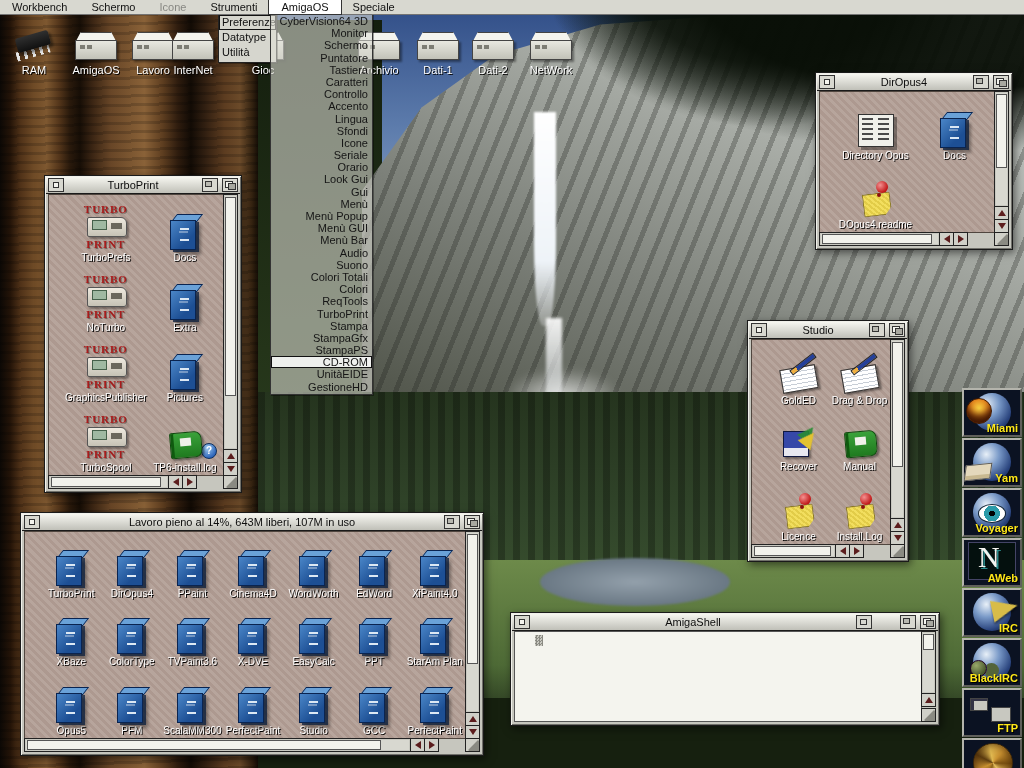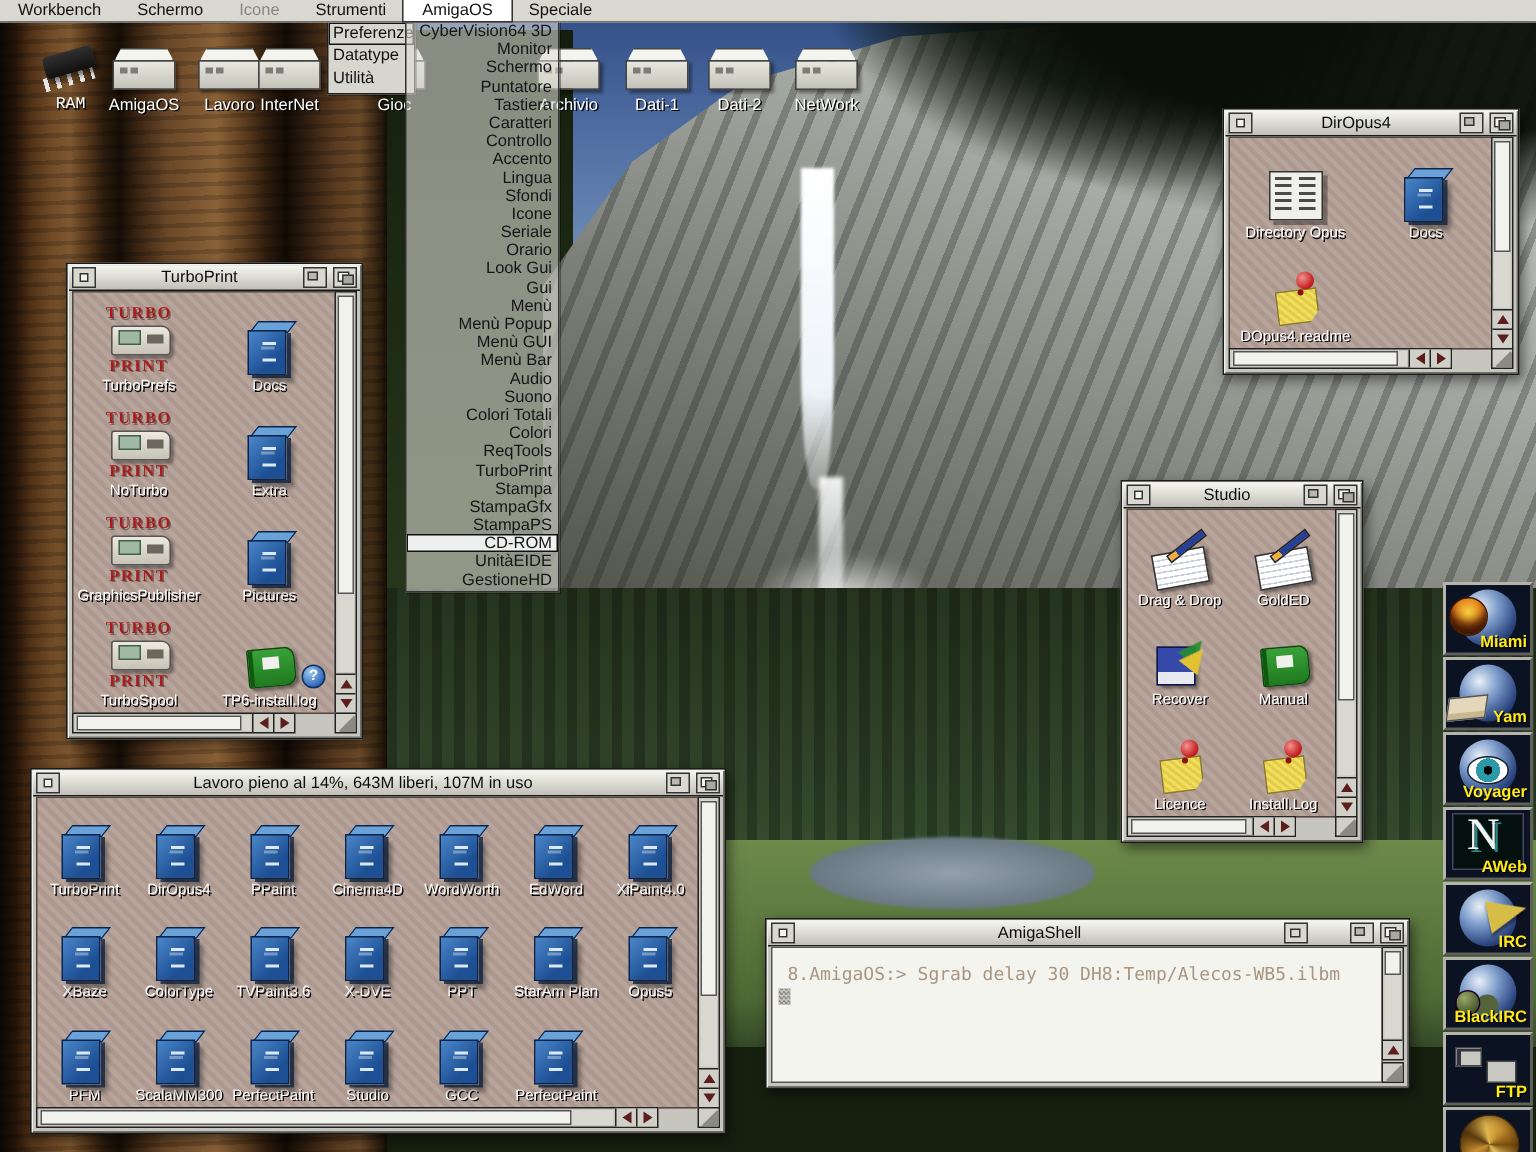--- a/index.html
+++ b/index.html
@@ -83,21 +83,21 @@
   
   .window{position:absolute;background:#c6c6be;border:1px solid #1a1a1a;box-shadow:inset 1px 1px 0 #f0f0ea,inset -1px -1px 0 #70706a,2px 3px 8px rgba(0,0,0,.5);}
   .titlebar{position:absolute;left:1px;right:1px;top:1px;height:16px;background:linear-gradient(#f6f6f0,#c0c0b8);border-bottom:1px solid #1a1a1a;display:flex;align-items:center;}
   .title{flex:1;text-align:center;font-size:11px;color:#0d0d0d;white-space:nowrap;overflow:hidden;}
   .gad{width:14px;height:12px;margin:0 2px;background:#d8d8d0;border:1px solid #333;position:relative;flex:0 0 auto;}
   .gad-close::after{content:"";position:absolute;left:4px;top:3px;width:4px;height:4px;border:1px solid #333;background:#f4f4ee;}
   .gad-zoom::after{content:"";position:absolute;left:2px;top:2px;width:5px;height:4px;border:1px solid #333;background:#b8b8b0;}
   .gad-depth::before{content:"";position:absolute;left:2px;top:2px;width:6px;height:5px;border:1px solid #333;background:#f4f4ee;}
   .gad-depth::after{content:"";position:absolute;left:5px;top:4px;width:6px;height:5px;border:1px solid #333;background:#a8a8a0;}
   .gad-iconify::after{content:"";position:absolute;left:3px;top:3px;width:5px;height:4px;border:1px solid #333;background:#d8d8d0;}
-  .content{position:absolute;left:3px;top:18px;right:17px;bottom:16px;background:#b3a097;background-image:repeating-linear-gradient(45deg,rgba(120,90,80,.10) 0 3px,rgba(255,255,255,.05) 3px 6px);border:1px solid #50463f;overflow:hidden;}
+  .content{position:absolute;left:3px;top:18px;right:17px;bottom:16px;background:#b3a097;background-image:repeating-linear-gradient(45deg,rgba(120,90,80,.10) 0 3px,rgba(255,255,255,.05) 3px 6px);border:1px solid #50463f;overflow:hidden;padding-left:16px;}
   .vscroll{position:absolute;top:18px;right:3px;width:13px;bottom:16px;background:#c8c8c0;border:1px solid #222;display:flex;flex-direction:column;}
   .vtrack{flex:1;position:relative;margin:1px;background:#d8d8d0;}
   .vthumb{position:absolute;left:0px;right:0px;top:1px;height:64%;background:#f2f2ec;border:1px solid #555;}
   .sbtn{height:12px;border-top:1px solid #222;background:#d0d0c8;display:flex;align-items:center;justify-content:center;}
   .tri-up{width:0;height:0;border-left:4px solid transparent;border-right:4px solid transparent;border-bottom:6px solid #5c1d1d;}
   .tri-down{width:0;height:0;border-left:4px solid transparent;border-right:4px solid transparent;border-top:6px solid #5c1d1d;}
   .tri-left{width:0;height:0;border-top:4px solid transparent;border-bottom:4px solid transparent;border-right:6px solid #5c1d1d;}
   .tri-right{width:0;height:0;border-top:4px solid transparent;border-bottom:4px solid transparent;border-left:6px solid #5c1d1d;}
   .hscroll{position:absolute;left:3px;bottom:3px;height:12px;background:#c8c8c0;border:1px solid #222;display:flex;}
   .htrack{flex:1;position:relative;margin:1px;background:#d8d8d0;}
@@ -153,21 +153,21 @@
   <div class="bglayer bg-fall2"></div>
   <div class="bglayer bg-mist"></div>
   <div class="bglayer bg-forest"></div>
   <div class="bglayer bg-meadow"></div>
   <div class="bglayer bg-pond"></div>
   <div class="bglayer bg-bottom"></div>
   <div class="bglayer bg-trunks"></div>
 
   <div>
 
-  <div class="dicon" style="left: 18px; font-family: Liberation Mono, monospace;">
+  <div class="dicon" style="left: 5px;">
         <span class="glyph glyph-chip"><i></i></span>
         <span class="icon-label">RAM</span>
       </div>
       <div class="dicon" style="left: 67px;">
         <span class="glyph glyph-disk">
           <i></i>
         </span>
         <span class="icon-label">AmigaOS</span>
       </div>
       <div class="dicon" style="left: 124px;">
@@ -375,27 +375,27 @@
       <span class="gad gad-zoom"></span>
       <span class="gad gad-depth"></span>
     </div>
     <div class="content">
       <div class="icon-grid">
 
       <div class="icon">
 
             <span class="glyph glyph-notepad"><i></i></span>
 
+            <span class="icon-label">GoldED</span>
+          </div>
+          <div class="icon">
+
+            <span class="glyph glyph-notepad"><i></i></span>
+
             <span class="icon-label">Drag &amp; Drop</span>
-          </div>
-          <div class="icon">
-
-            <span class="glyph glyph-notepad"><i></i></span>
-
-            <span class="icon-label">GoldED</span>
           </div>
           <div class="icon">
 
             <span class="glyph glyph-floppy"><i></i></span>
 
             <span class="icon-label">Recover</span>
           </div>
           <div class="icon">
 
             <span class="glyph glyph-book"><i></i></span>
@@ -531,20 +531,28 @@
 
             <span class="icon-label">TVPaint3.6</span>
           </div>
           <div class="icon">
 
             <span class="glyph glyph-drawer">
               <i></i>
             </span>
 
             <span class="icon-label">X-DVE</span>
+          </div>
+          <div class="icon">
+
+            <span class="glyph glyph-drawer">
+              <i></i>
+            </span>
+
+            <span class="icon-label">EasyCalc</span>
           </div>
           <div class="icon">
 
             <span class="glyph glyph-drawer">
               <i></i>
             </span>
 
             <span class="icon-label">PPT</span>
           </div>
           <div class="icon">
@@ -640,21 +648,20 @@
 
   <div class="window" id="win-shell" style="left:510px;top:612px;width:428px;height:112px;z-index:230;">
     <div class="titlebar">
       <span class="gad gad-close"></span>
       <span class="title">AmigaShell</span>
       <span class="gad gad-iconify" style="margin-right:26px;"></span>
       <span class="gad gad-zoom"></span>
       <span class="gad gad-depth"></span>
     </div>
     <div class="content" style="bottom:3px;">
-      <div class="shell-line">8.AmigaOS:&gt; Sgrab delay 30 DH8:Temp/Alecos-WB5.ilbm</div>
       <div class="shell-cursor"></div>
     </div>
     <div class="vscroll" style="bottom:18px;">
       <div class="vtrack">
           <div class="vthumb" style="height:24%"></div>
         </div>
       <div class="sbtn">
           <span class="tri-up"></span>
         </div>
     </div>

